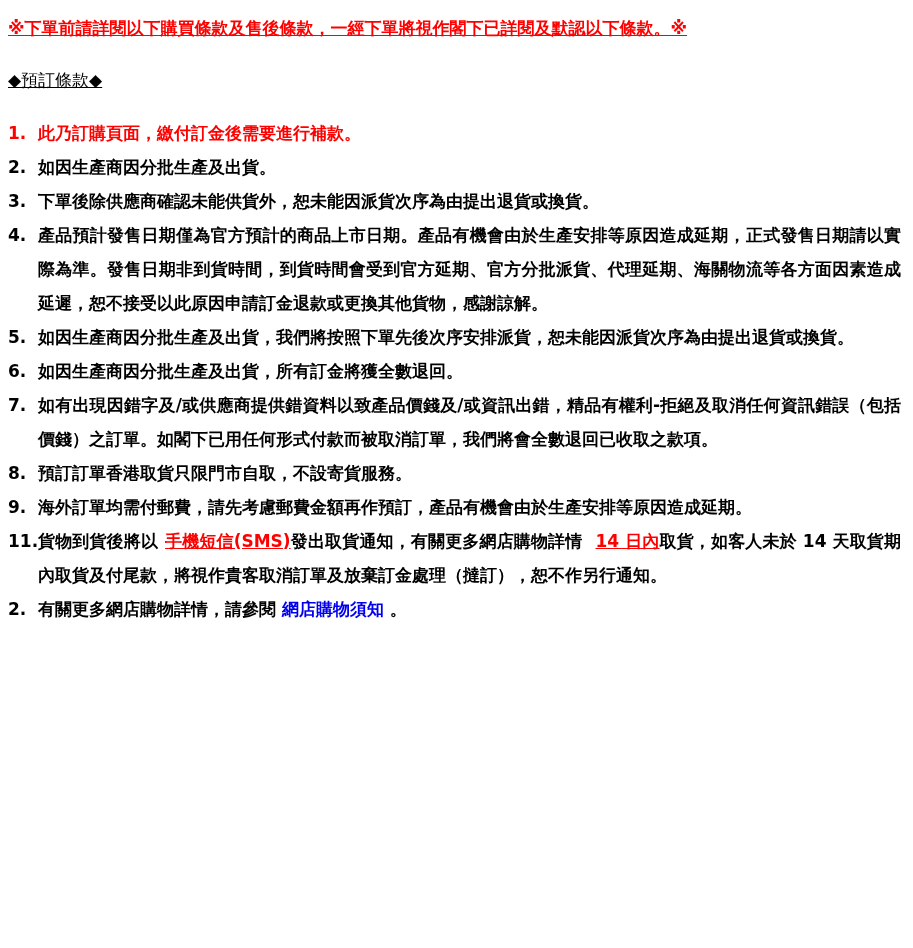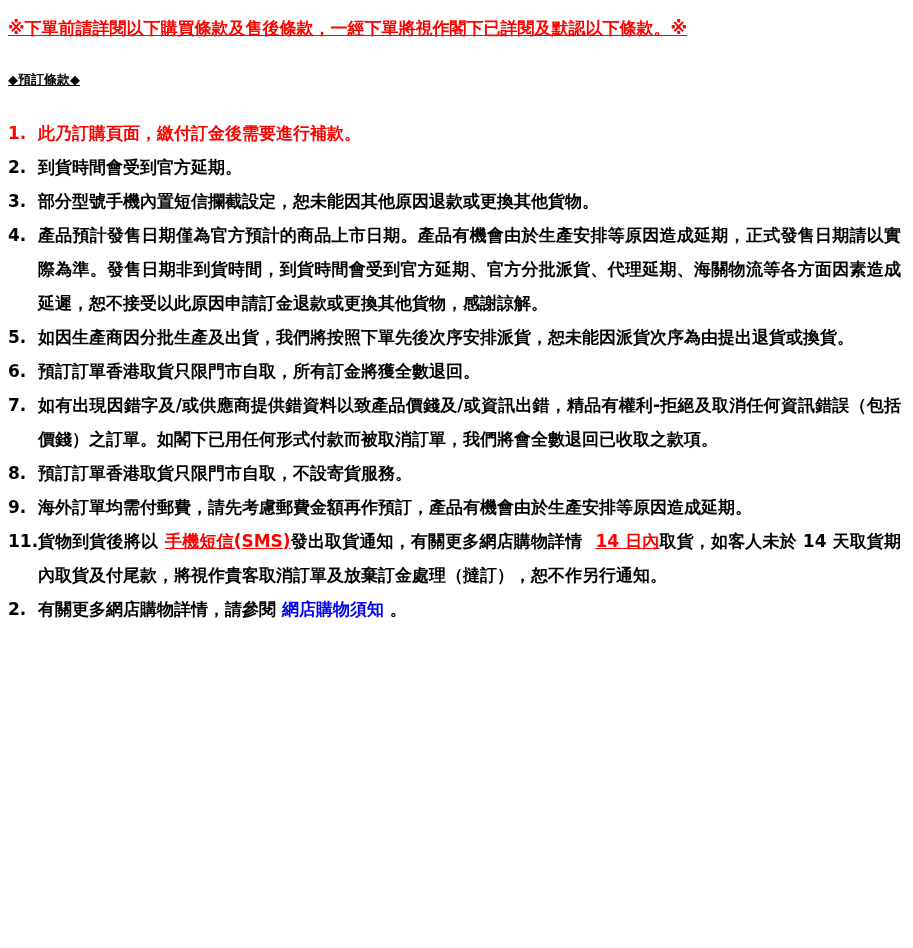--- a/index.html
+++ b/index.html
@@ -22,25 +22,25 @@
   .title {
     color: #ff0000;
     font-size: 17px;
     line-height: 24px;
     text-decoration: underline;
     margin: 6px 0 28px 0;
     font-weight: bold;
   }
   .section-header {
     color: #000000;
-    font-size: 13px;
+    font-size: 17px;
     line-height: 24px;
     text-decoration: underline;
     margin: 0 0 24px 0;
-    font-weight: bold;
+    font-weight: normal;
   }
   .terms-list {
     display: block;
   }
   .item {
     display: flex;
     align-items: flex-start;
     font-size: 17px;
     line-height: 34px;
   }
@@ -77,41 +77,41 @@
 
   <div class="terms-list">
 
     <div class="item red">
       <span class="num">1.</span>
       <span class="txt">此乃訂購頁面，繳付訂金後需要進行補款。</span>
     </div>
 
     <div class="item">
       <span class="num">2.</span>
-      <span class="txt">到貨時間會受到官方延期。</span>
+      <span class="txt">如因生產商因分批生產及出貨。</span>
     </div>
 
     <div class="item">
       <span class="num">3.</span>
-      <span class="txt">部分型號手機內置短信攔截設定，恕未能因其他原因退款或更換其他貨物。</span>
+      <span class="txt">下單後除供應商確認未能供貨外，恕未能因派貨次序為由提出退貨或換貨。</span>
     </div>
 
     <div class="item">
       <span class="num">4.</span>
       <span class="txt">產品預計發售日期僅為官方預計的商品上市日期。產品有機會由於生產安排等原因造成延期，正式發售日期請以實際為準。發售日期非到貨時間，到貨時間會受到官方延期、官方分批派貨、代理延期、海關物流等各方面因素造成延遲，恕不接受以此原因申請訂金退款或更換其他貨物，感謝諒解。</span>
     </div>
 
     <div class="item">
       <span class="num">5.</span>
       <span class="txt">如因生產商因分批生產及出貨，我們將按照下單先後次序安排派貨，恕未能因派貨次序為由提出退貨或換貨。</span>
     </div>
 
     <div class="item">
       <span class="num">6.</span>
-      <span class="txt">預訂訂單香港取貨只限門市自取，所有訂金將獲全數退回。</span>
+      <span class="txt">如因生產商因分批生產及出貨，所有訂金將獲全數退回。</span>
     </div>
 
     <div class="item">
       <span class="num">7.</span>
       <span class="txt">如有出現因錯字及/或供應商提供錯資料以致產品價錢及/或資訊出錯，精品有權利-拒絕及取消任何資訊錯誤（包括價錢）之訂單。如閣下已用任何形式付款而被取消訂單，我們將會全數退回已收取之款項。</span>
     </div>
 
     <div class="item">
       <span class="num">8.</span>
       <span class="txt">預訂訂單香港取貨只限門市自取，不設寄貨服務。</span>

